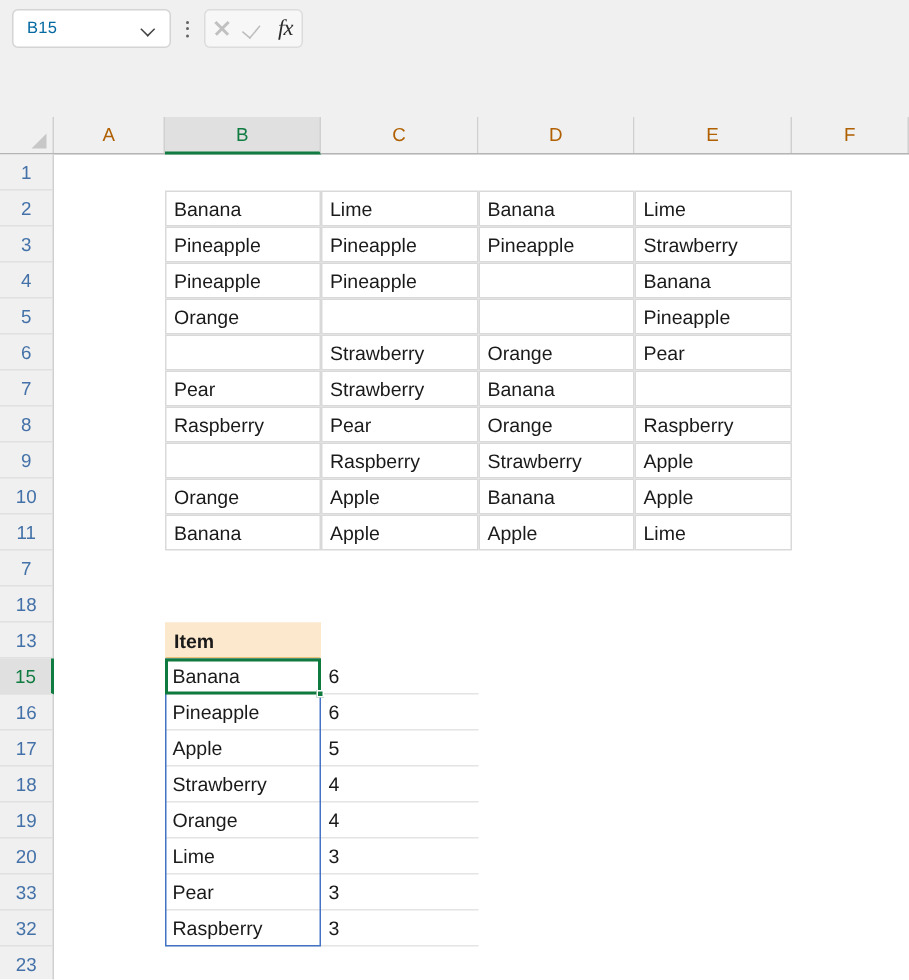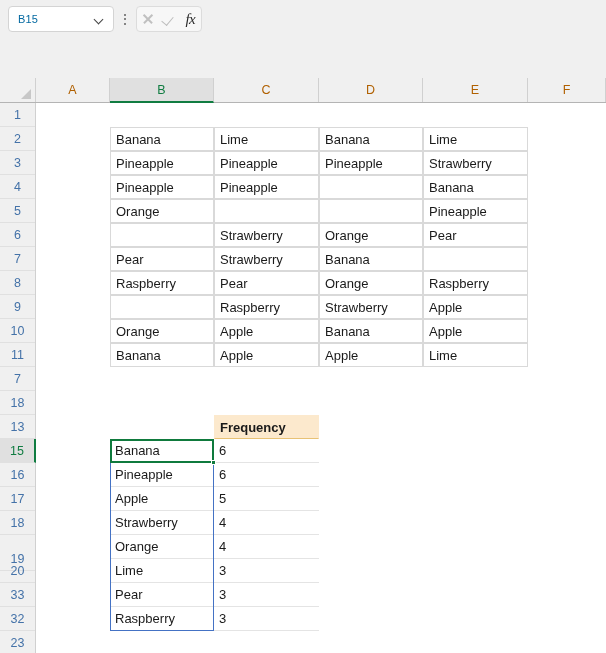--- a/index.html
+++ b/index.html
@@ -331,21 +331,21 @@
       <div class="rowh" style="top: 192px;">9</div>
       <div class="rowh" style="top: 216px;">10</div>
       <div class="rowh" style="top: 240px;">11</div>
       <div class="rowh" style="top: 264px;">7</div>
       <div class="rowh" style="top: 288px;">18</div>
       <div class="rowh" style="top: 312px;">13</div>
       <div class="rowh sel" style="top: 336px;">15</div>
       <div class="rowh" style="top: 360px;">16</div>
       <div class="rowh" style="top: 384px;">17</div>
       <div class="rowh" style="top: 408px;">18</div>
-      <div class="rowh" style="top: 444px;">19</div>
+      <div class="rowh" style="top: 432px;">19</div>
       <div class="rowh" style="top: 456px;">20</div>
       <div class="rowh" style="top: 480px;">33</div>
       <div class="rowh" style="top: 504px;">32</div>
       <div class="rowh" style="top: 528px;">23</div>
     </div>
 
   <div id="cells">
     <div class="cell bordered" style="left: 74px; top: 24px; width: 104px;">Banana</div>
       <div class="cell bordered" style="left: 178px; top: 24px; width: 105px;">Lime</div>
       <div class="cell bordered" style="left: 283px; top: 24px; width: 104px;">Banana</div>
@@ -379,21 +379,21 @@
       <div class="cell bordered" style="left: 283px; top: 192px; width: 104px;">Strawberry</div>
       <div class="cell bordered" style="left: 387px; top: 192px; width: 105px;">Apple</div>
       <div class="cell bordered" style="left: 74px; top: 216px; width: 104px;">Orange</div>
       <div class="cell bordered" style="left: 178px; top: 216px; width: 105px;">Apple</div>
       <div class="cell bordered" style="left: 283px; top: 216px; width: 104px;">Banana</div>
       <div class="cell bordered" style="left: 387px; top: 216px; width: 105px;">Apple</div>
       <div class="cell bordered" style="left: 74px; top: 240px; width: 104px;">Banana</div>
       <div class="cell bordered" style="left: 178px; top: 240px; width: 105px;">Apple</div>
       <div class="cell bordered" style="left: 283px; top: 240px; width: 104px;">Apple</div>
       <div class="cell bordered" style="left: 387px; top: 240px; width: 105px;">Lime</div>
-      <div class="cell hdr" style="left: 178px; top: 312px; width: 105px;">Frequency</div>
+      <div class="cell hdr" style="left: 74px; top: 312px; width: 104px;">Item</div>
       <div class="cell res" style="left: 74px; top: 336px; width: 104px;">Banana</div>
       <div class="cell res" style="left: 178px; top: 336px; width: 105px;">6</div>
       <div class="cell res" style="left: 74px; top: 360px; width: 104px;">Pineapple</div>
       <div class="cell res" style="left: 178px; top: 360px; width: 105px;">6</div>
       <div class="cell res" style="left: 74px; top: 384px; width: 104px;">Apple</div>
       <div class="cell res" style="left: 178px; top: 384px; width: 105px;">5</div>
       <div class="cell res" style="left: 74px; top: 408px; width: 104px;">Strawberry</div>
       <div class="cell res" style="left: 178px; top: 408px; width: 105px;">4</div>
       <div class="cell res" style="left: 74px; top: 432px; width: 104px;">Orange</div>
       <div class="cell res" style="left: 178px; top: 432px; width: 105px;">4</div>

